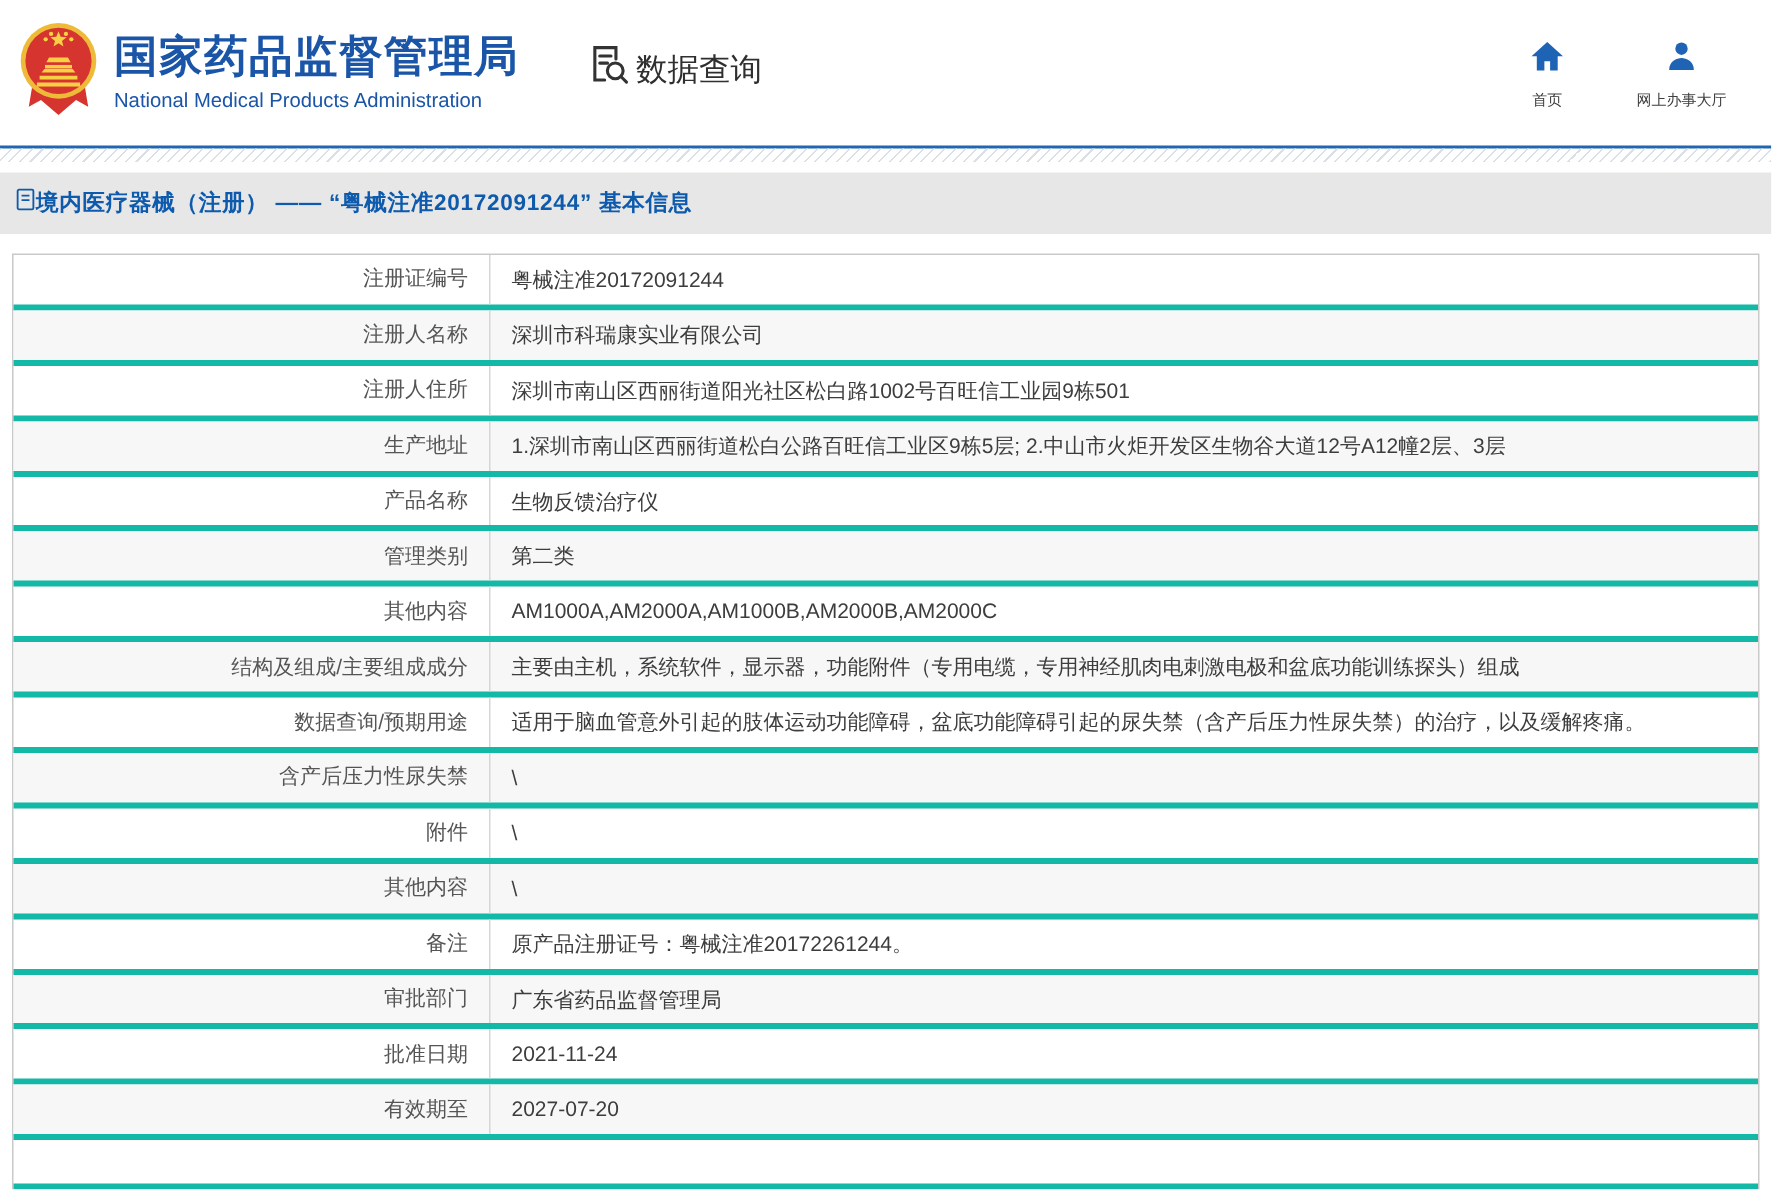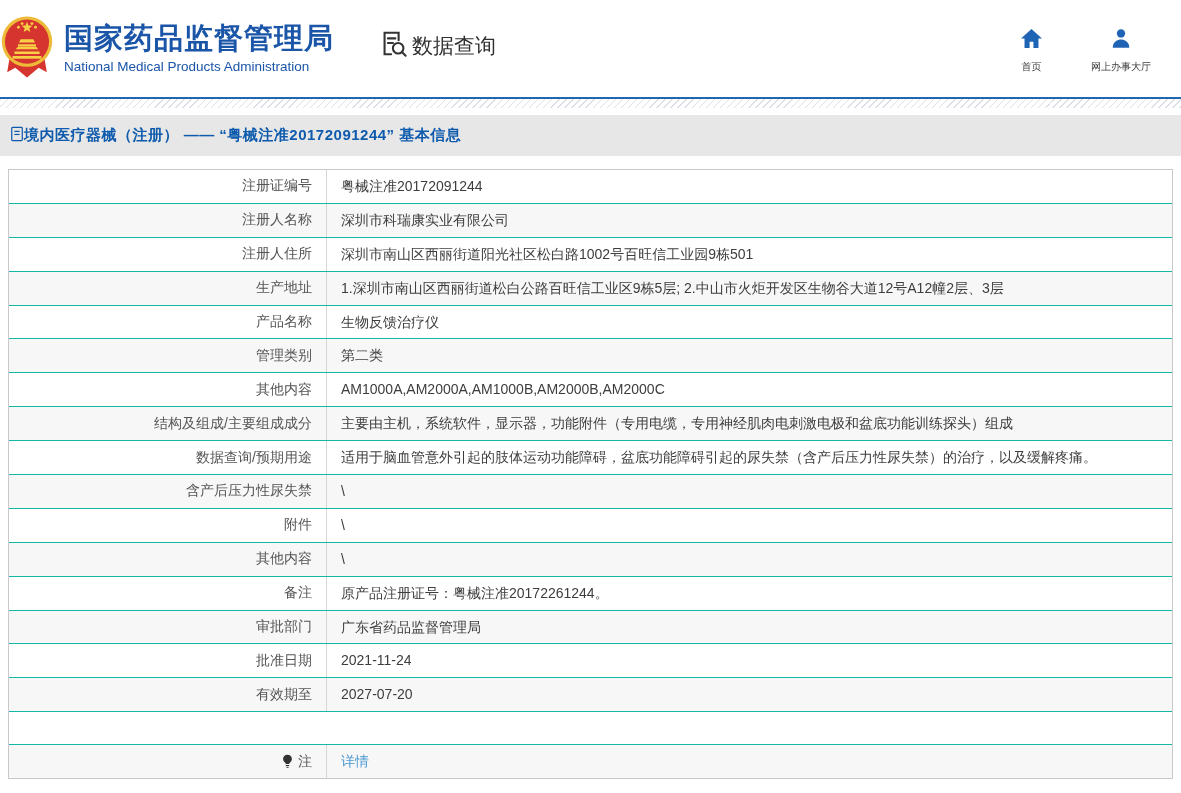--- a/index.html
+++ b/index.html
@@ -1,21 +1,21 @@
 <!DOCTYPE html>
 <html style="--brand_blue: #1a55a8; --accent_blue: #2166b1; --breadcrumb_text: #0e5bad; --link_blue: #4e9ad2; --title_bar_bg: #e7e7e7; --row_alt_bg: #f7f7f7; --emblem_red: #d6342e; --emblem_gold: #eebb39; --icon_dark: #333333; --nav_icon_blue: #1f63b5;"><head>
 <meta charset="utf-8">
 <style>
   * { margin:0; padding:0; box-sizing:border-box; }
   html,body { background:#fff; }
   body { font-family:"Liberation Sans","DejaVu Sans",sans-serif; }
   .page { width:1181px; height:793px; background:#fff; overflow:hidden; position:relative; }
 
   
-  .header { height:97px; display:flex; align-items:center; padding-left:0; background:#fff; }
+  .header { height:97px; display:flex; align-items:center; padding-left:12px; background:#fff; }
   .brand { display:flex; align-items:center; cursor:pointer; }
   .brand-text { margin-left:10px; }
   .brand-title { font-size:29px; font-weight:bold; color:var(--brand_blue); letter-spacing:1px; line-height:1.1; }
   .brand-sub { font-size:13.5px; color:var(--brand_blue); margin-top:4px; }
   .query { display:flex; align-items:center; margin-left:44px; margin-top:-6px; cursor:pointer; }
   .query-label { font-size:21px; color:#2f2f2f; font-weight:400; margin-left:4px; }
   .nav { margin-left:auto; display:flex; gap:48px; margin-right:30px; margin-top:4px; }
   .nav-item { display:flex; flex-direction:column; align-items:center; gap:7px; cursor:pointer; }
   .nav-label { font-size:10px; color:#404040; white-space:nowrap; }
 
@@ -24,21 +24,21 @@
   .hatch { height:9px;
     background:repeating-linear-gradient(135deg,#dbe0e6 0 1px,transparent 1px 5px); }
   .gap { height:7px; }
 
   
   .crumbbar { height:41px; background:var(--title_bar_bg); display:flex; align-items:center; padding:0 10px; }
   .crumb-text { font-size:15px; font-weight:600; color:var(--breadcrumb_text); letter-spacing:.5px; }
 
   
   .tbl { margin:13px 8px 0 8px; border:1px solid #c9c9c9; background:#fff; }
-  .trow { display:flex; align-items:stretch; border-bottom:1px solid #14b8a6; min-height:33px; }
+  .trow { display:flex; align-items:stretch; border-bottom:4px solid #14b8a6; min-height:33px; }
   .trow:last-child { border-bottom:none; }
   .trow:nth-child(even) { background:var(--row_alt_bg); }
   .tlabel { flex:0 0 318px; width:318px; border-right:1px solid #d6d6d6;
     display:flex; justify-content:flex-end; align-items:center; gap:3px;
     padding:7px 14px 7px 8px; font-size:14px; color:#555; text-align:right; }
   .tvalue { flex:1; display:flex; align-items:center; padding:7px 10px 7px 14px;
     font-size:14px; color:#3d3d3d; line-height:1.35; }
   a.detail { color:var(--link_blue); text-decoration:none; cursor:pointer; }
   .bulb { display:inline-block; margin-right:2px; position:relative; top:1px; }
 </style>

